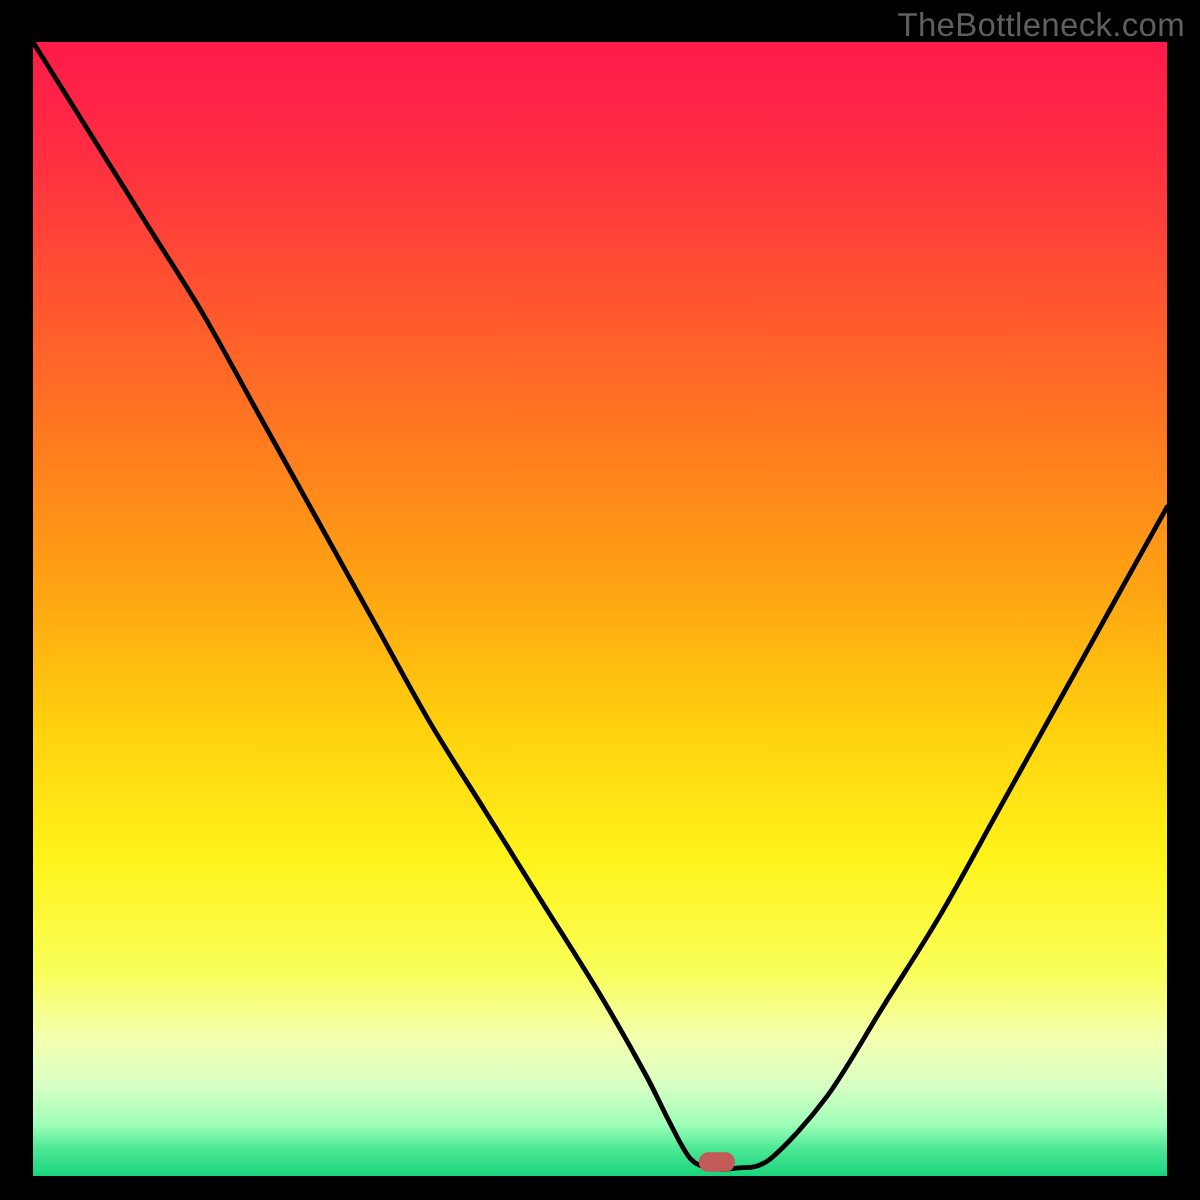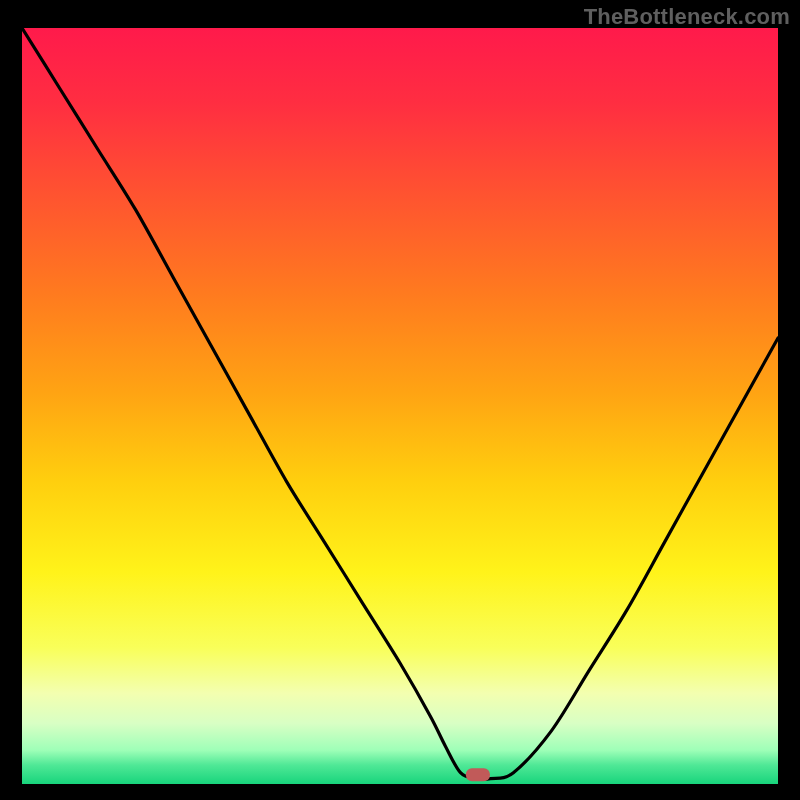--- a/index.html
+++ b/index.html
@@ -16,21 +16,21 @@
     width: 800px;
     height: 800px;
     background: #000;
   }
   .attribution {
     position: absolute;
     top: 4px;
     right: 10px;
     color: #5f5f5f;
     font-size: 22px;
-    font-weight: 700;
+    font-weight: 400;
     letter-spacing: 0.2px;
   }
   .plot {
     position: absolute;
     left: 22px;
     top: 28px;
     width: 756px;
     height: 756px;
     box-sizing: border-box;
   }

